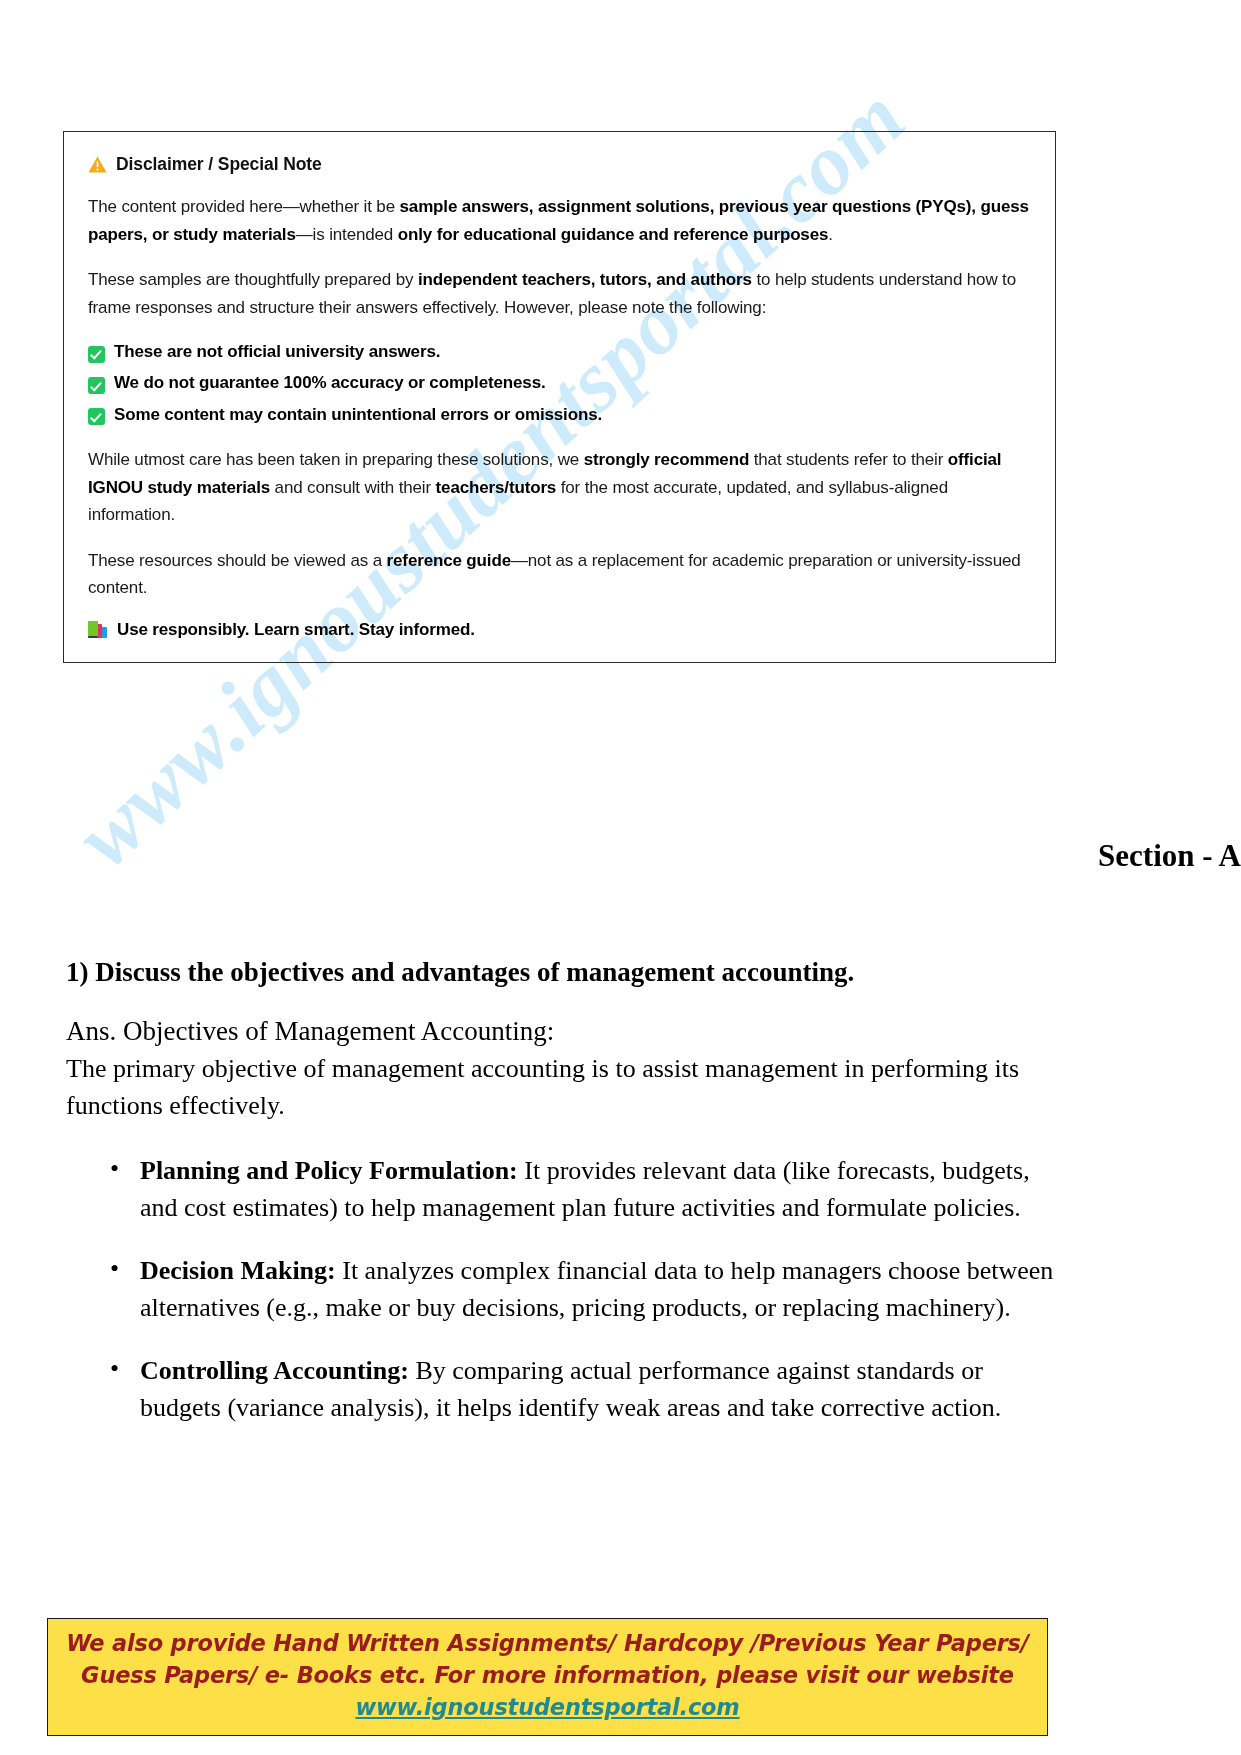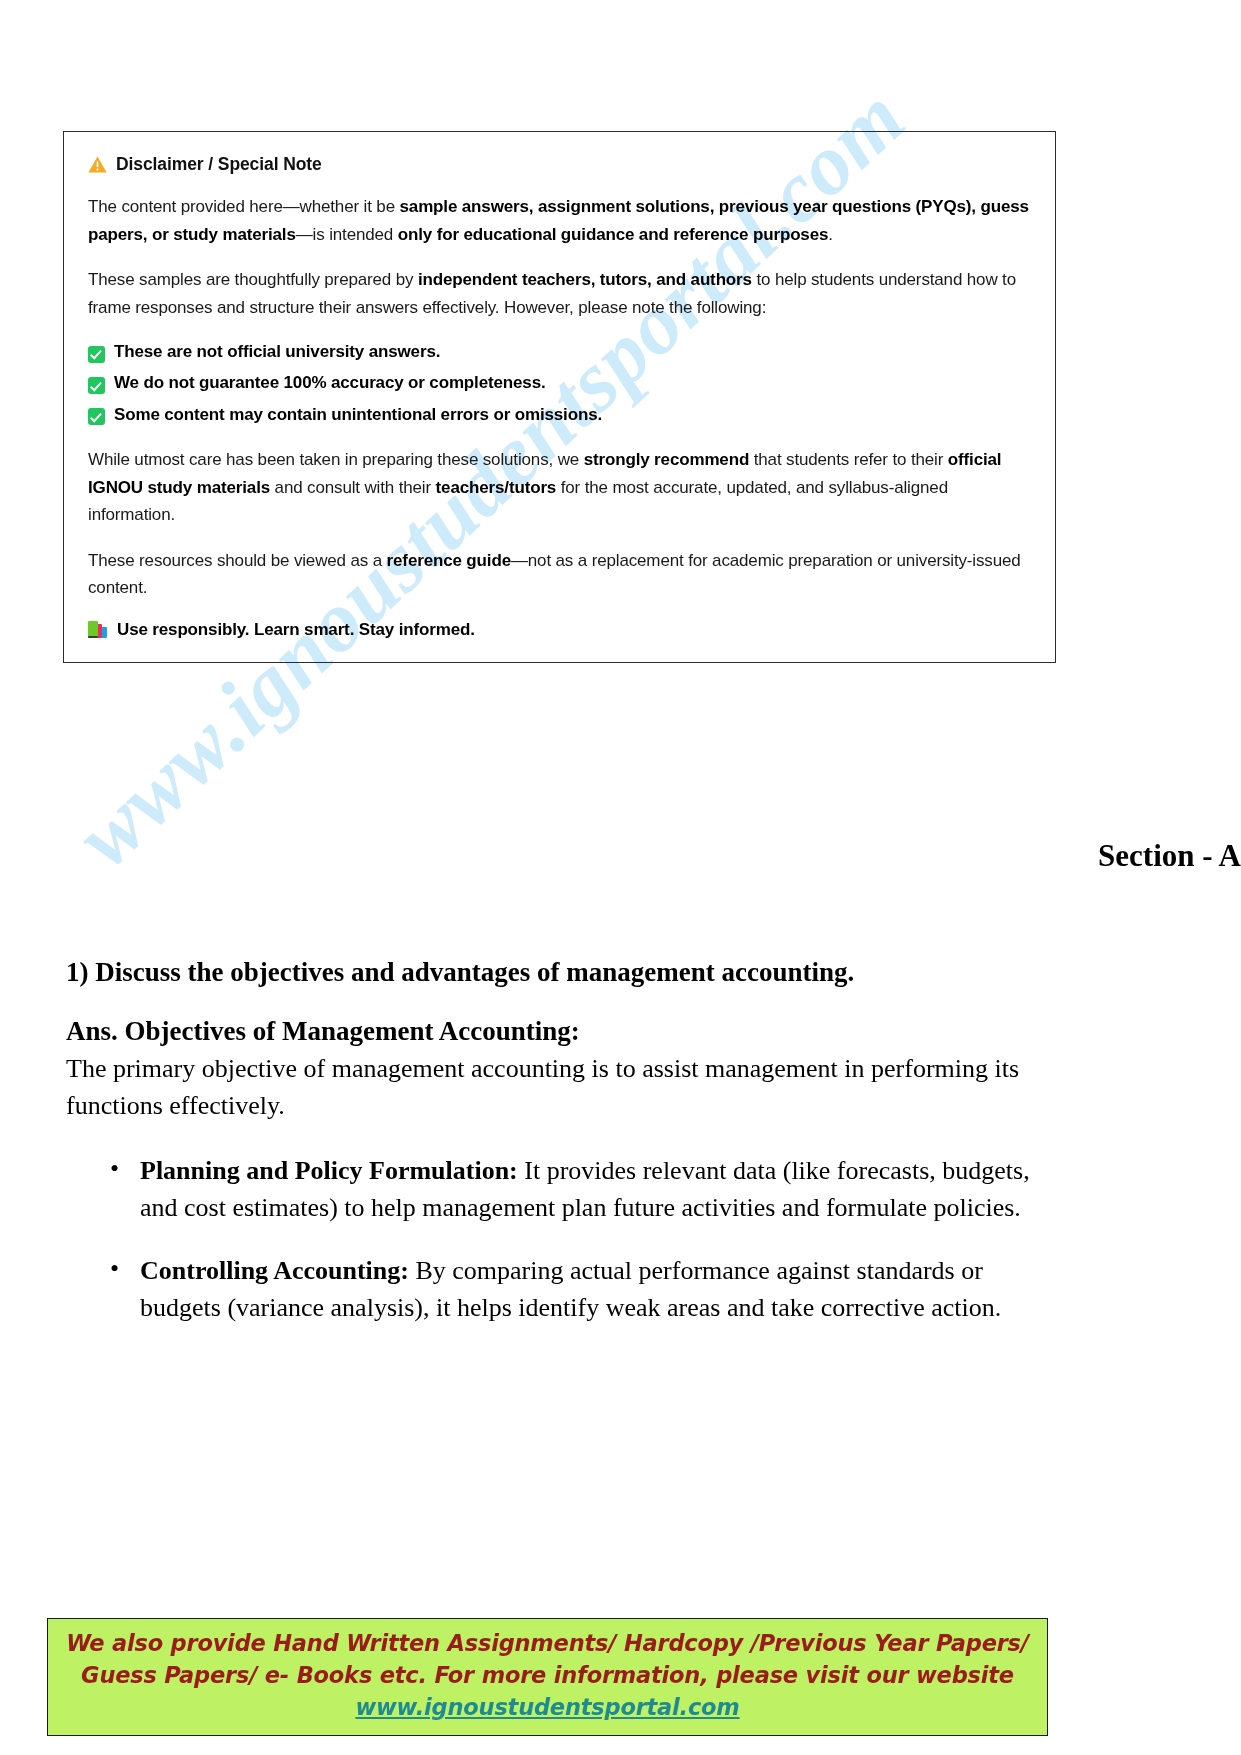--- a/index.html
+++ b/index.html
@@ -179,21 +179,21 @@
   }
 
   .q-heading {
     font-size: 27px;
     font-weight: 700;
     line-height: 1.3;
     margin: 0 0 24px 0;
   }
   .ans-heading {
     font-size: 27px;
-    font-weight: 700;
+    font-weight: 400;
     line-height: 1.3;
     margin: 0 0 2px 0;
   }
   .ans-para {
     font-size: 26px;
     line-height: 1.42;
     margin: 0 0 28px 0;
   }
 
   .bullets {
@@ -220,21 +220,21 @@
   .bullets > li b { font-weight: 700; }
 
   
   .footer-banner {
     position: absolute;
     left: 47px;
     top: 1618px;
     width: 1001px;
     box-sizing: border-box;
     border: 1px solid #1a1a1a;
-    background: #bef264;
+    background: #fde047;
     padding: 9px 14px 11px 14px;
     text-align: center;
     z-index: 10;
     font-family: "DejaVu Sans", "Liberation Sans", sans-serif;
     font-style: italic;
     font-weight: 700;
     font-size: 22.5px;
     line-height: 1.42;
     color: #9b1c1c;
     letter-spacing: -0.2px;
@@ -305,20 +305,21 @@
   <div class="content">
 
     <div class="q-heading">1) Discuss the objectives and advantages of management accounting.</div>
 
     <div class="ans-heading">Ans. Objectives of Management Accounting:</div>
 
     <div class="ans-para">The primary objective of management accounting is to assist management in performing its functions effectively.</div>
 
     <ul class="bullets">
       <li><b>Planning and Policy Formulation:</b><span> It provides relevant data (like forecasts, budgets, and cost estimates) to help management plan future activities and formulate policies.</span></li>
+      <li><b>Decision Making:</b><span> It analyzes complex financial data to help managers choose between alternatives (e.g., make or buy decisions, pricing products, or replacing machinery).</span></li>
       <li><b>Controlling Accounting:</b><span> By comparing actual performance against standards or budgets (variance analysis), it helps identify weak areas and take corrective action.</span></li>
     </ul>
   </div>
 
   <div class="footer-banner">
     <span>We also provide Hand Written Assignments/ Hardcopy /Previous Year Papers/ Guess Papers/ e-</span>
     <span>Books etc. For more information, please visit our website </span><span class="link">www.ignoustudentsportal.com</span>
   </div>
 
 </div>

